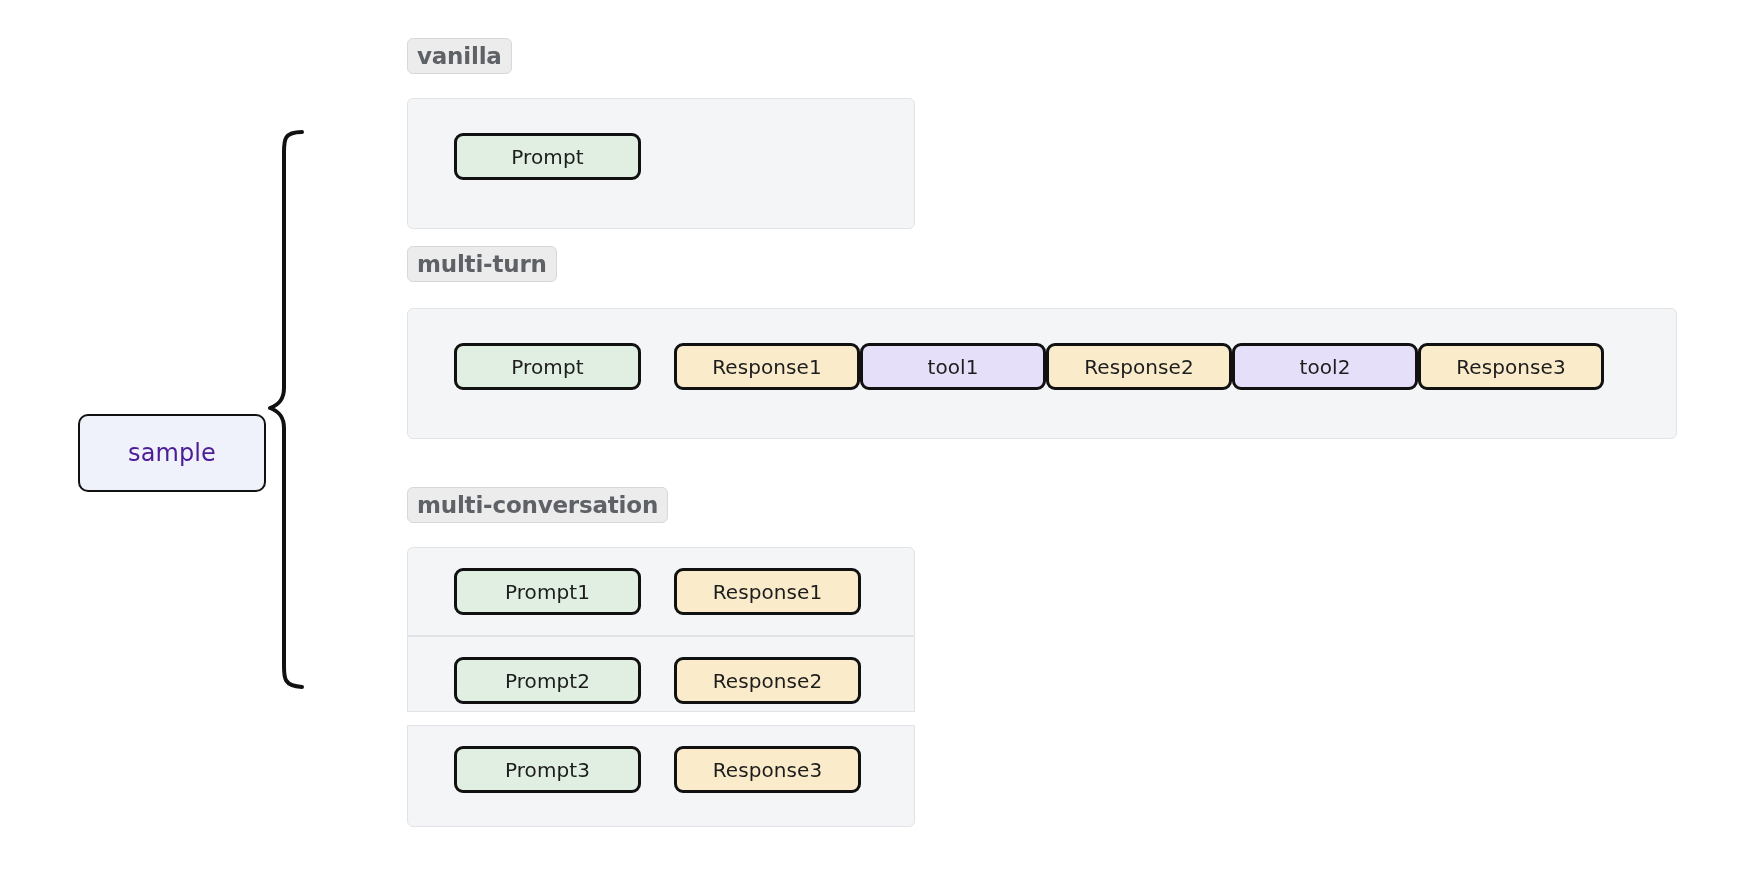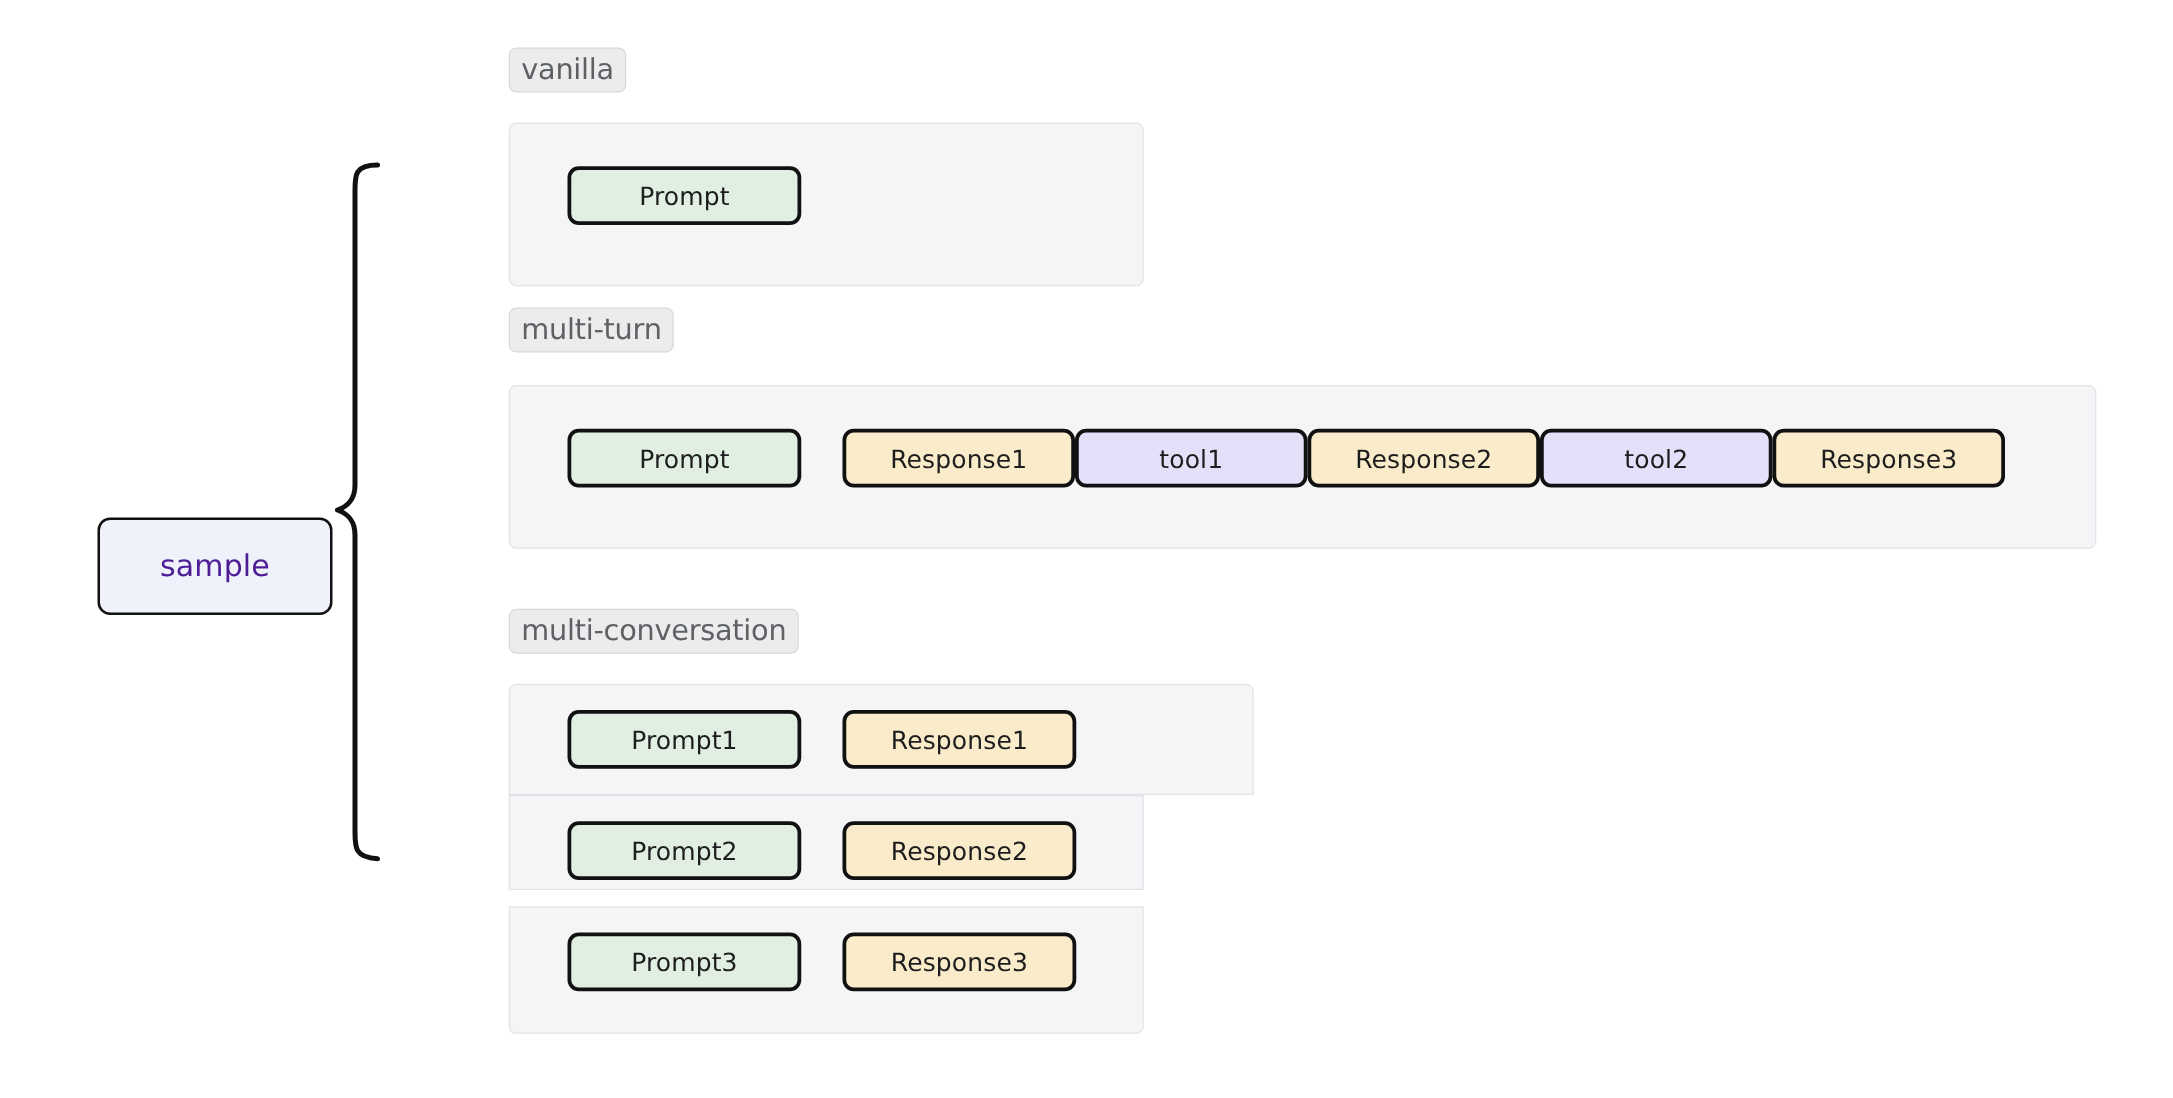--- a/index.html
+++ b/index.html
@@ -50,21 +50,21 @@
     position: absolute;
     height: 36px;
     box-sizing: border-box;
     background: #ececed;
     border: 1px solid #d8d8da;
     border-radius: 6px;
     display: flex;
     align-items: center;
     padding: 0 9px;
     font-size: 23px;
-    font-weight: normal;
+    font-weight: bold;
     color: #5e6266;
     white-space: nowrap;
     letter-spacing: -.2px;
   }
 
   
   .section-box {
     position: absolute;
     box-sizing: border-box;
     background: #f4f5f7;
@@ -149,21 +149,21 @@
   </div>
   <div class="chip response" style="left:1010px; top:34px; width:186px;">
     <span>Response3</span>
   </div>
 </div>
 
 <div class="group-label" style="left:407px; top:487px;">
   <span>multi-conversation</span>
 </div>
 
-<div class="section-box rounded-top" style="left:407px; top:547px; width:596px; height:89px;">
+<div class="section-box rounded-top" style="left:407px; top:547px; width:508px; height:89px;">
   <div class="chip prompt" style="left:46px; top:20px; width:187px;">
     <span>Prompt1</span>
   </div>
   <div class="chip response" style="left:266px; top:20px; width:187px;">
     <span>Response1</span>
   </div>
 </div>
 
 <div class="section-box rounded-mid" style="left:407px; top:636px; width:508px; height:76px;">
   <div class="chip prompt" style="left:46px; top:20px; width:187px;">

